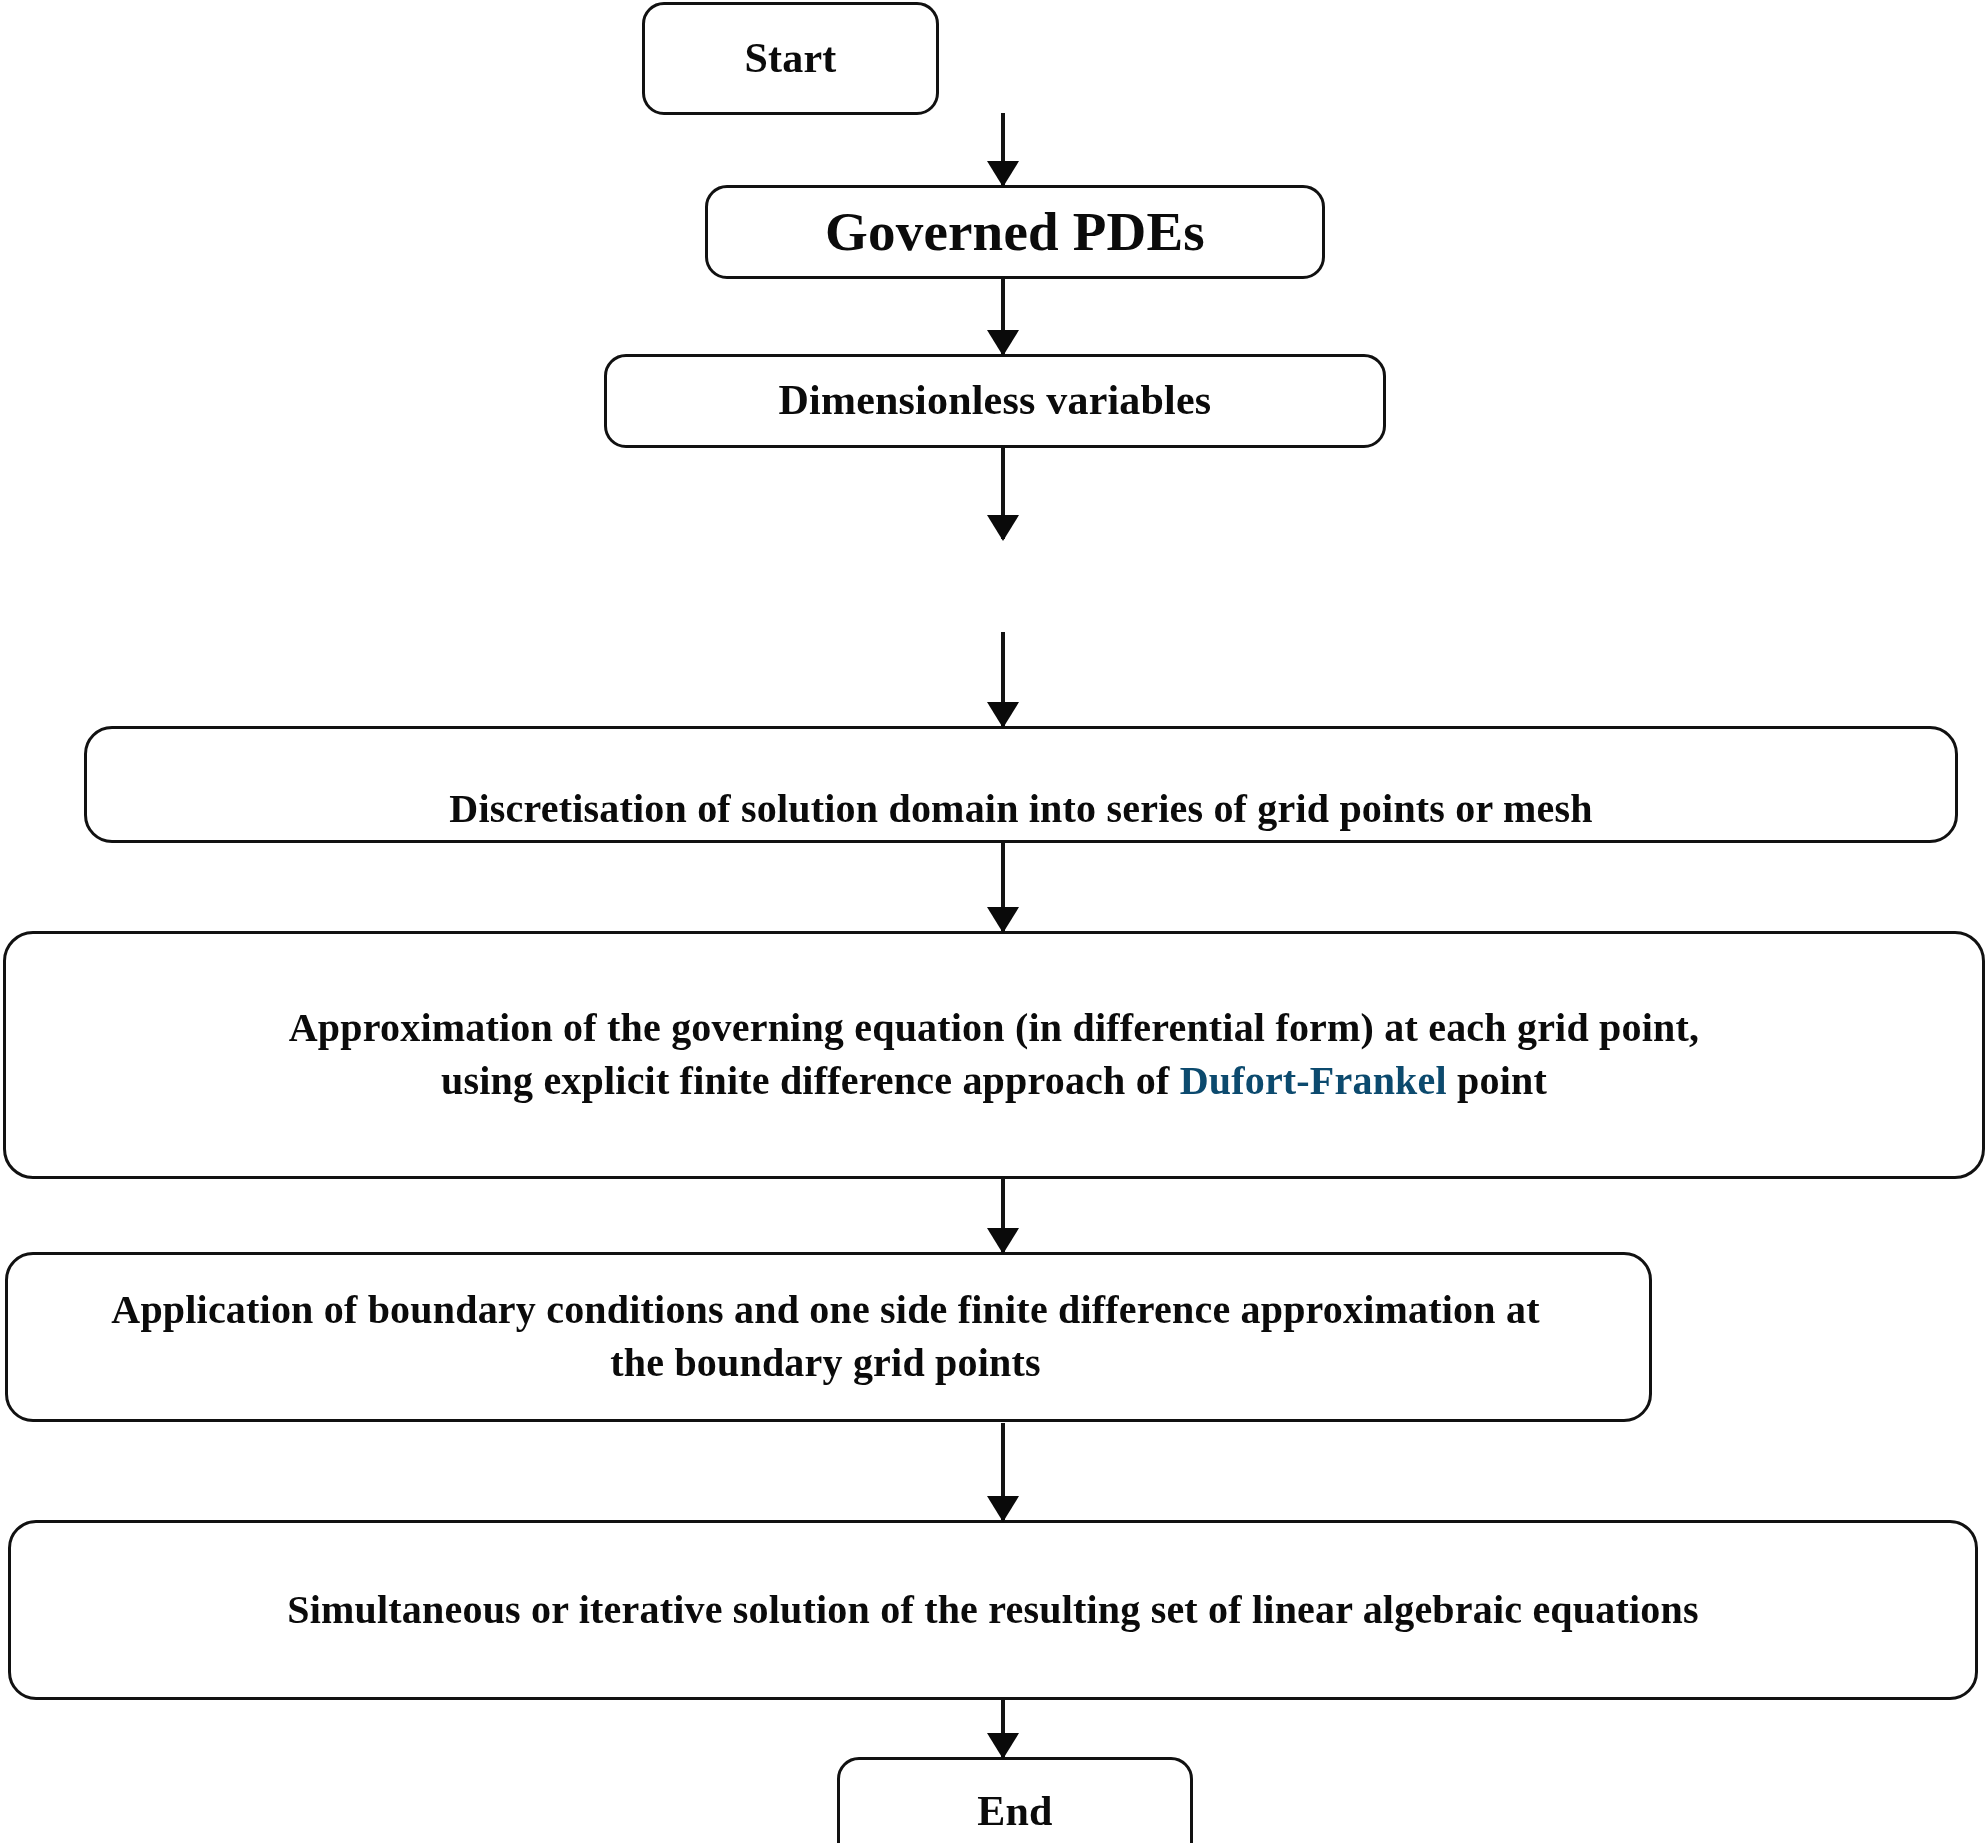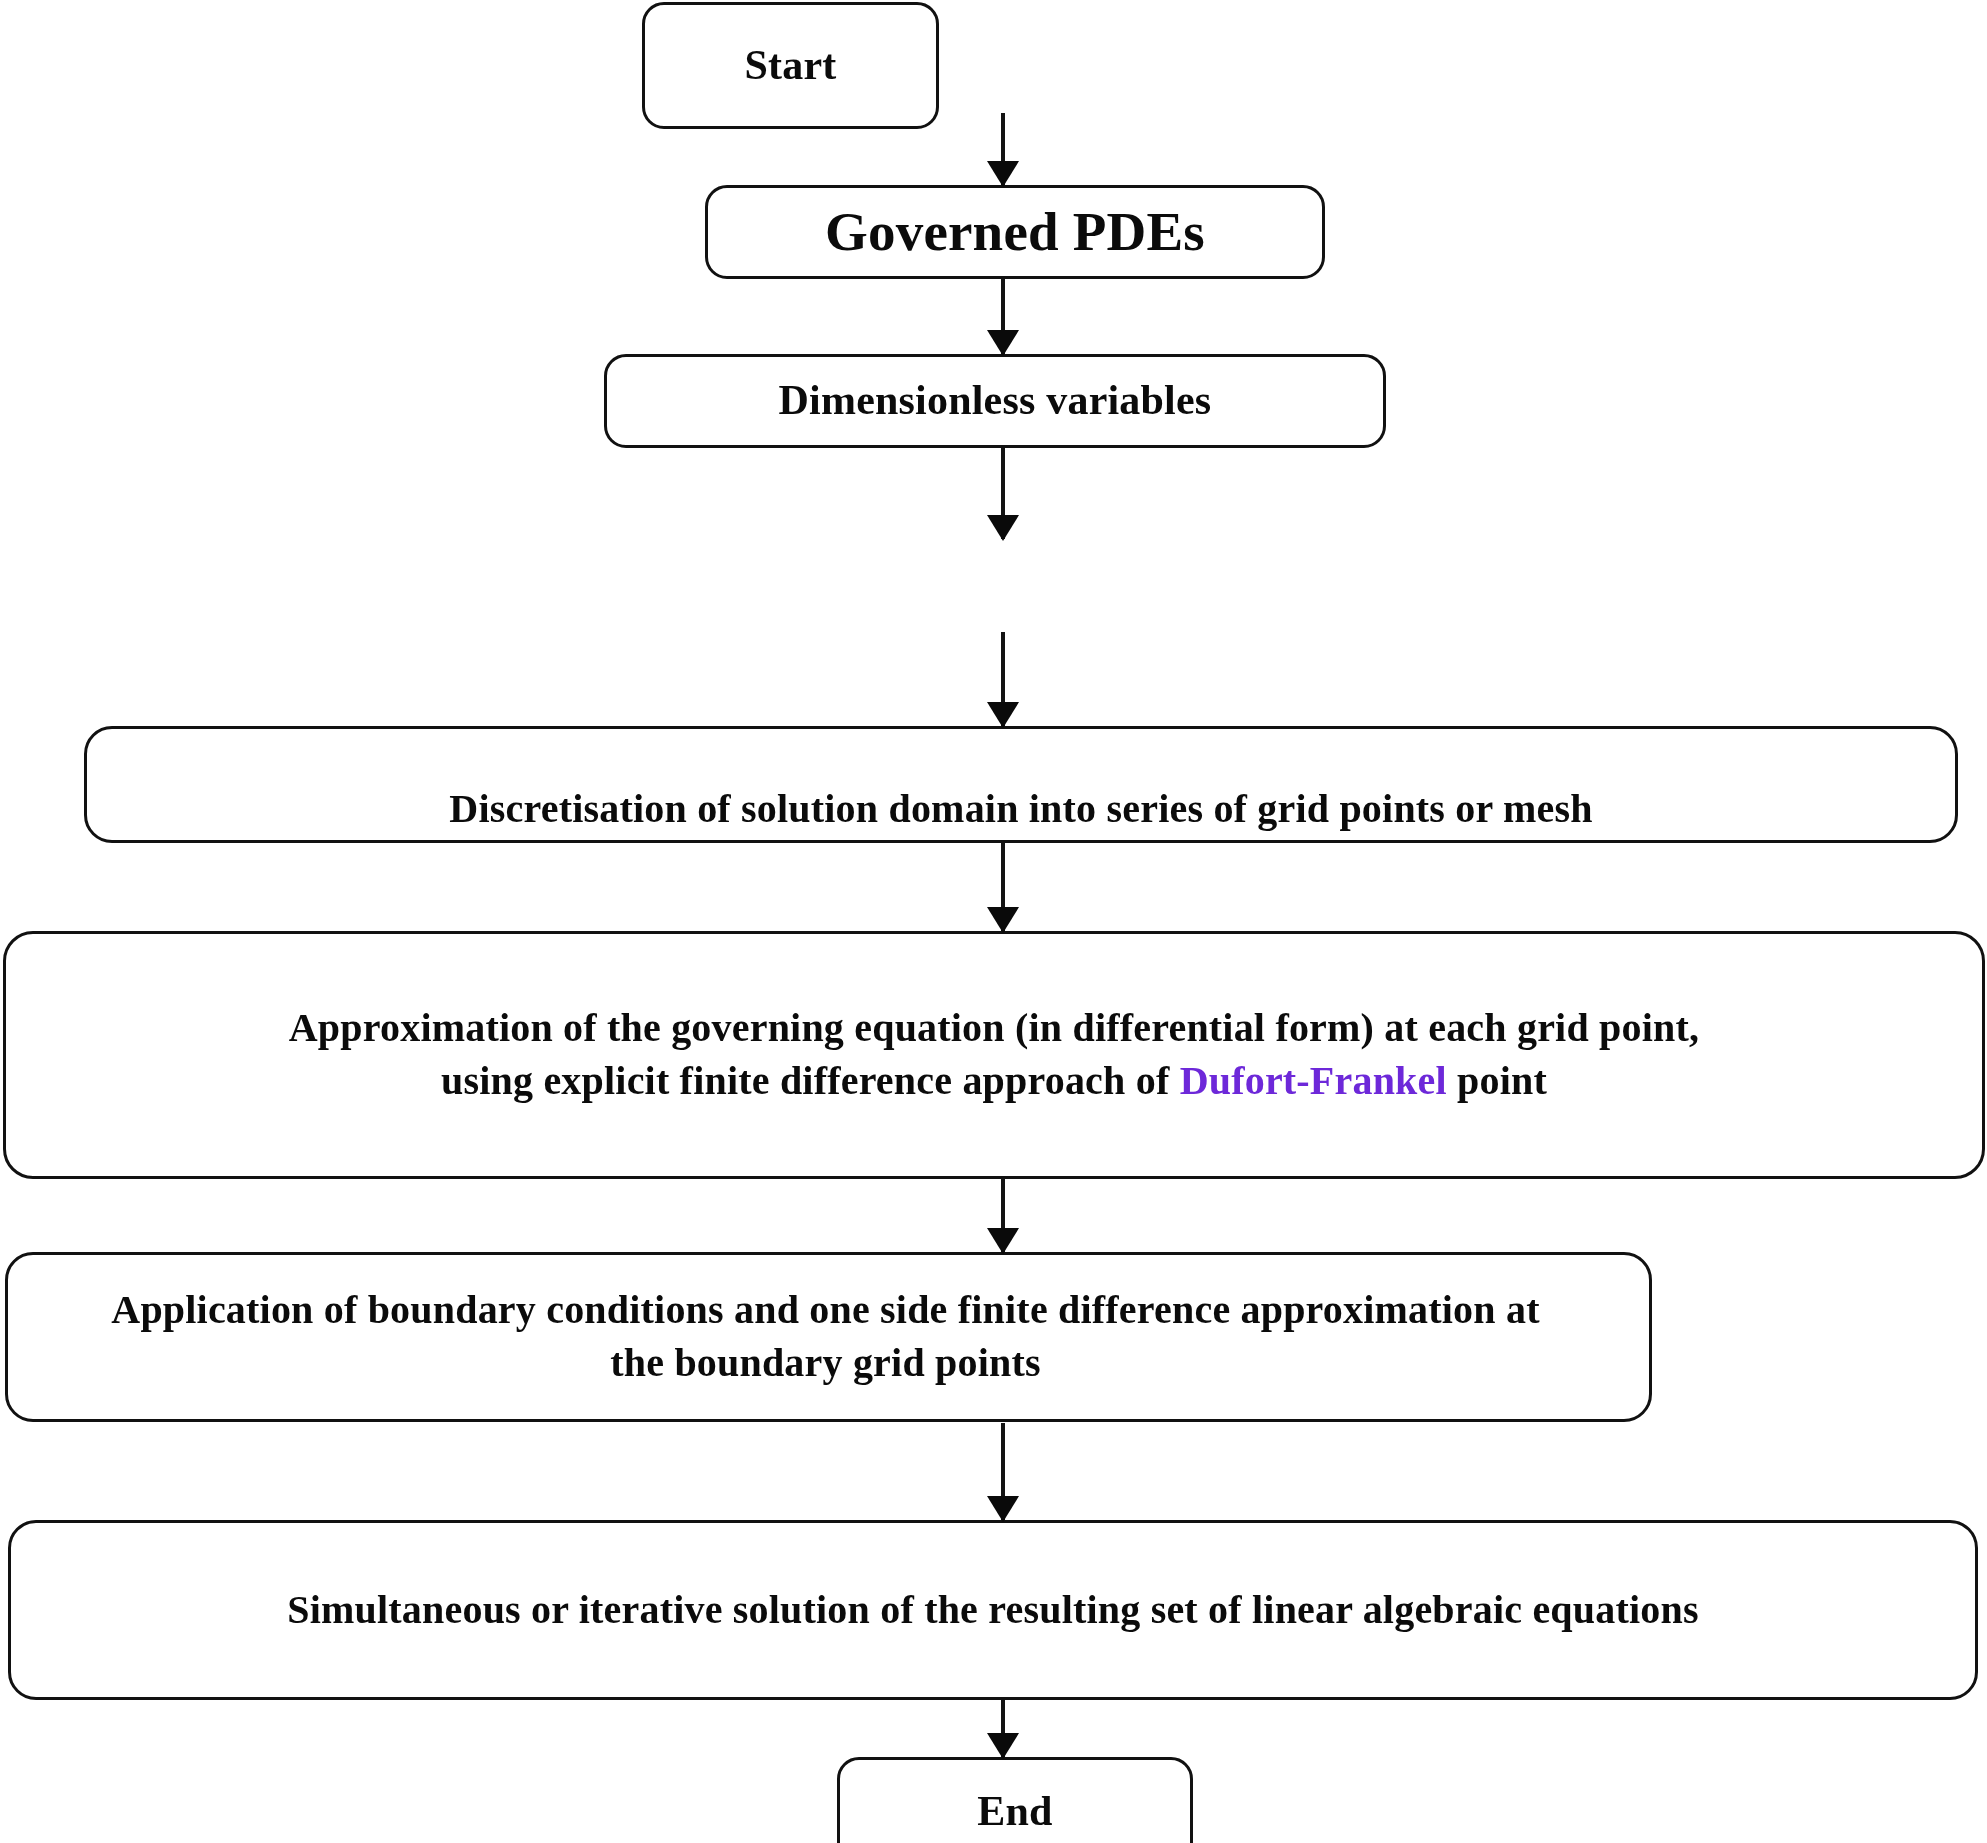--- a/index.html
+++ b/index.html
@@ -29,21 +29,21 @@
     color: #0b0b0b;
     letter-spacing: 0.2px;
     line-height: 1.32;
     padding: 4px 26px;
   }
   .node .label {
     display: block;
     width: 100%;
   }
   
-  #node-start      { left: 642px;  top: 2px;    width: 297px;  height: 127px; font-size: 42px; border-radius: 22px; }
+  #node-start      { left: 642px;  top: 2px;    width: 297px;  height: 113px; font-size: 42px; border-radius: 22px; }
   #node-governed   { left: 705px;  top: 185px;  width: 620px;  height: 94px;  font-size: 55px; border-radius: 22px; text-align: center; }
   #node-dimvars    { left: 604px;  top: 354px;  width: 782px;  height: 94px;  font-size: 42px; border-radius: 22px; }
   #node-dimpdes    { left: 642px;  top: 540px;  width: 720px;  height: 92px;  font-size: 42px; border-radius: 22px; }
   #node-discret    { left: 84px;   top: 726px;  width: 1874px; height: 117px; font-size: 40px; border-radius: 28px; align-items: flex-end; }
   #node-approx     { left: 3px;    top: 931px;  width: 1982px; height: 248px; font-size: 40px; border-radius: 30px; }
   #node-boundary   { left: 5px;    top: 1252px; width: 1647px; height: 170px; font-size: 40px; border-radius: 28px; padding-left: 20px; }
   #node-simul      { left: 8px;    top: 1520px; width: 1970px; height: 180px; font-size: 40px; border-radius: 28px; }
   #node-end        { left: 837px;  top: 1757px; width: 356px;  height: 109px; font-size: 42px; border-radius: 22px; }
 
   
@@ -57,21 +57,21 @@
     position: absolute;
     left: 50%;
     bottom: -2px;
     transform: translateX(-50%);
     width: 0;
     height: 0;
     border-left: 16px solid transparent;
     border-right: 16px solid transparent;
     border-top: 26px solid #0a0a0a;
   }
-  .gray-name { color: #6d28d9; }
+  .gray-name { color: #0c4a6e; }
   .nowrap { white-space: nowrap; }
 </style>
 </head>
 <body>
 
 <div id="canvas">
 
   <div class="node" id="node-start">
     <span class="label">Start</span>
   </div>

